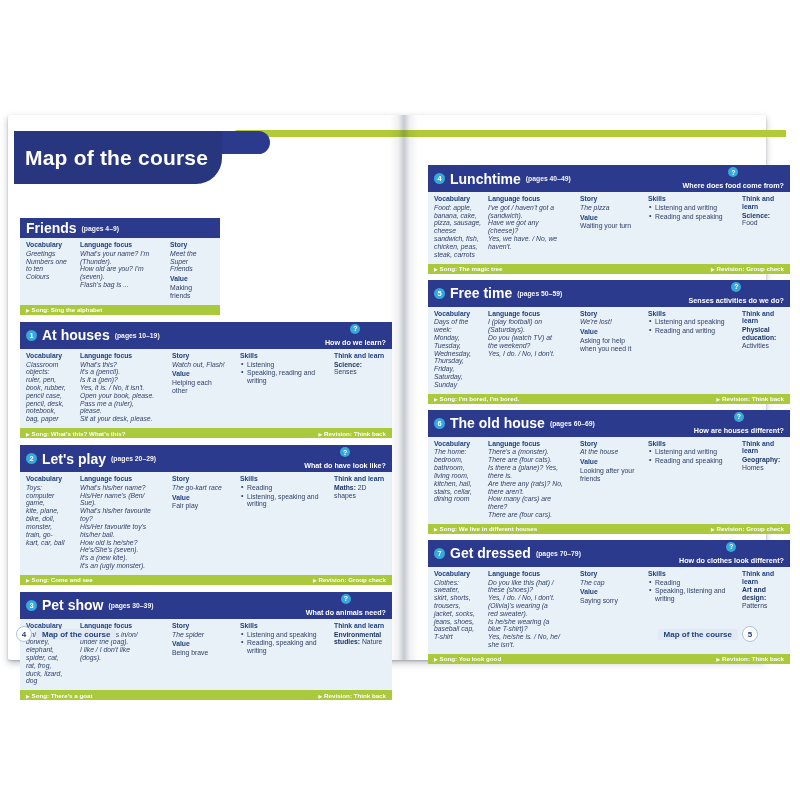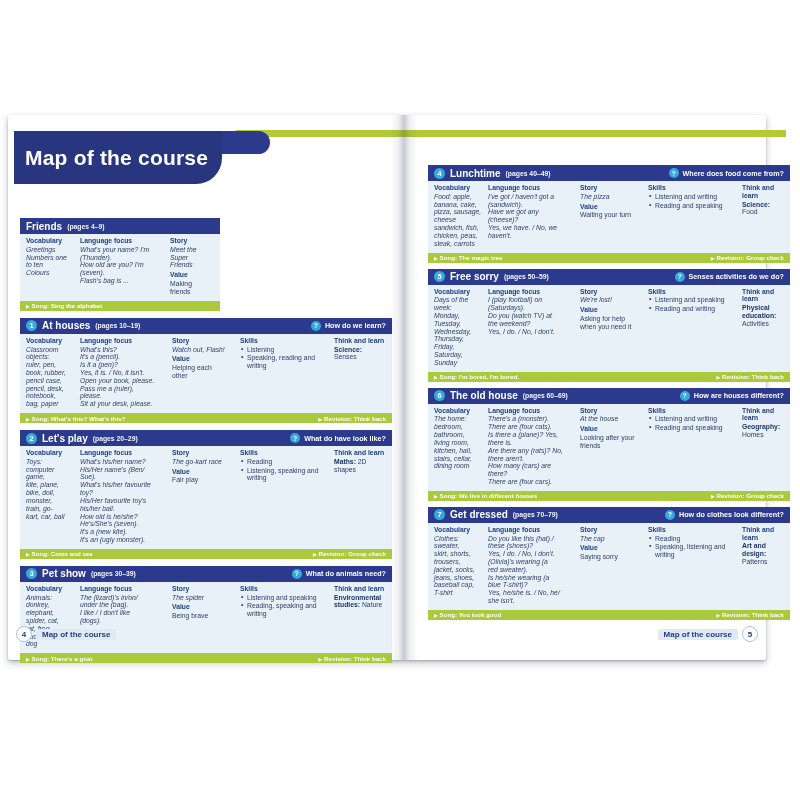--- a/index.html
+++ b/index.html
@@ -23,23 +23,23 @@
   .page-content.left{left:12px;top:71px;width:372px;gap:7px;}
   .page-content.right{left:420px;top:50px;width:362px;gap:6px;}
   
   .unit{width:100%;}
   .unit.narrow{width:200px;margin-top:32px;}
   .unit-header{background:#2b3a8d;color:#fff;display:flex;align-items:center;gap:5px;
                padding:2px 6px;min-height:12px;}
   .unit-num{width:11px;height:11px;border-radius:50%;background:#35a8dc;color:#fff;
             font-size:7.5px;font-weight:bold;display:flex;align-items:center;justify-content:center;
             flex:0 0 auto;}
-  .unit-title{font-weight:800;font-size:10px;}
+  .unit-title{font-weight:800;font-size:14px;}
   .unit-pages{font-size:6.8px;font-weight:bold;opacity:.95;}
-  .unit-q{margin-left:auto;display:flex;align-items:center;gap:4px;font-size:7.2px;font-weight:bold;}
+  .unit-q{margin-left:auto;display:flex;align-items:center;gap:4px;font-size:7.2px;font-weight:bold;flex-direction:column;}
   .q-icon{width:10px;height:10px;border-radius:50%;background:#35a8dc;color:#fff;font-size:7px;
           font-weight:bold;display:flex;align-items:center;justify-content:center;flex:0 0 auto;}
   .unit-body{background:#e8f0f8;display:grid;grid-template-columns:48px 86px 62px 88px 1fr;
              column-gap:6px;padding:3px 6px 5px;font-size:6.8px;line-height:1.15;color:#2e3f68;}
   .unit.narrow .unit-body{grid-template-columns:48px 84px 1fr;}
   .col-head{font-weight:bold;color:#1e3f7f;margin-bottom:1px;}
   .value-head{margin-top:2px;}
   .col-text{white-space:pre-line;}
   .italic{font-style:italic;}
   .skills-list{list-style:none;margin:0;padding:0;}
@@ -327,21 +327,21 @@
     </div>
     <div class="unit-footer">
       <span class="song"><span class="arrow">▶</span><span>Song: The magic tree</span></span>
       <span class="revision"><span class="arrow">▶</span><span>Revision: Group check</span></span>
     </div>
   </div>
 
   <div class="unit">
     <div class="unit-header">
       <span class="unit-num">5</span>
-      <span class="unit-title">Free sorry</span>
+      <span class="unit-title">Free time</span>
       <span class="unit-pages">(pages 50–59)</span>
       <span class="unit-q">
         <span class="q-icon">?</span>
         <span>Senses activities do we do?</span>
       </span>
     </div>
     <div class="unit-body">
       <div class="col col-vocab">
         <div class="col-head">Vocabulary</div>
         <div class="col-text italic">Days of the

